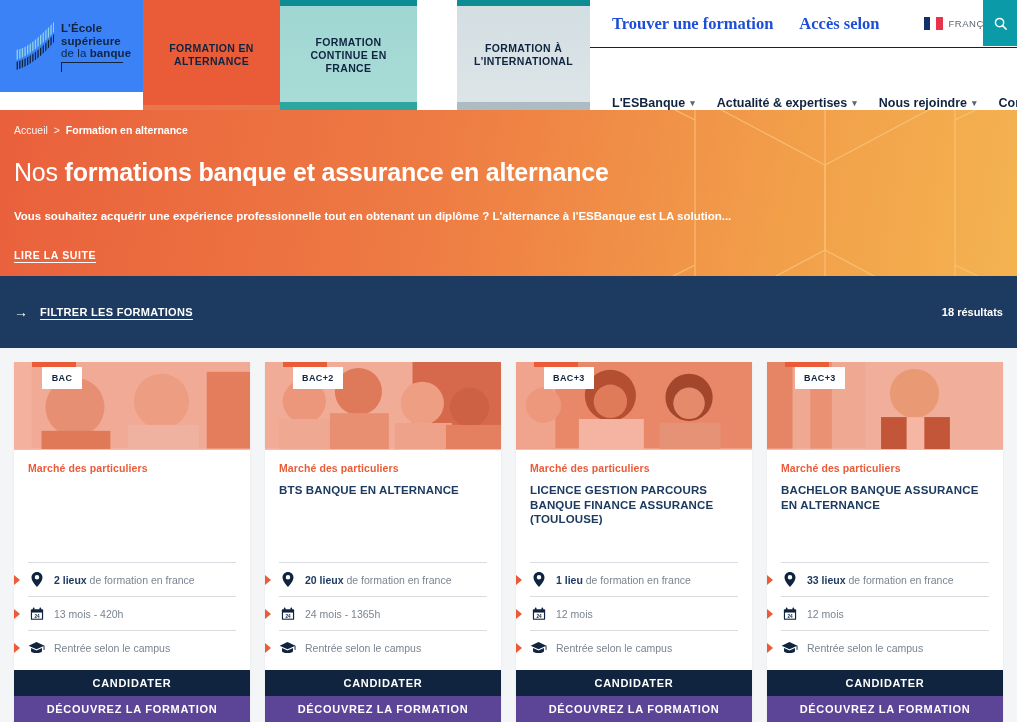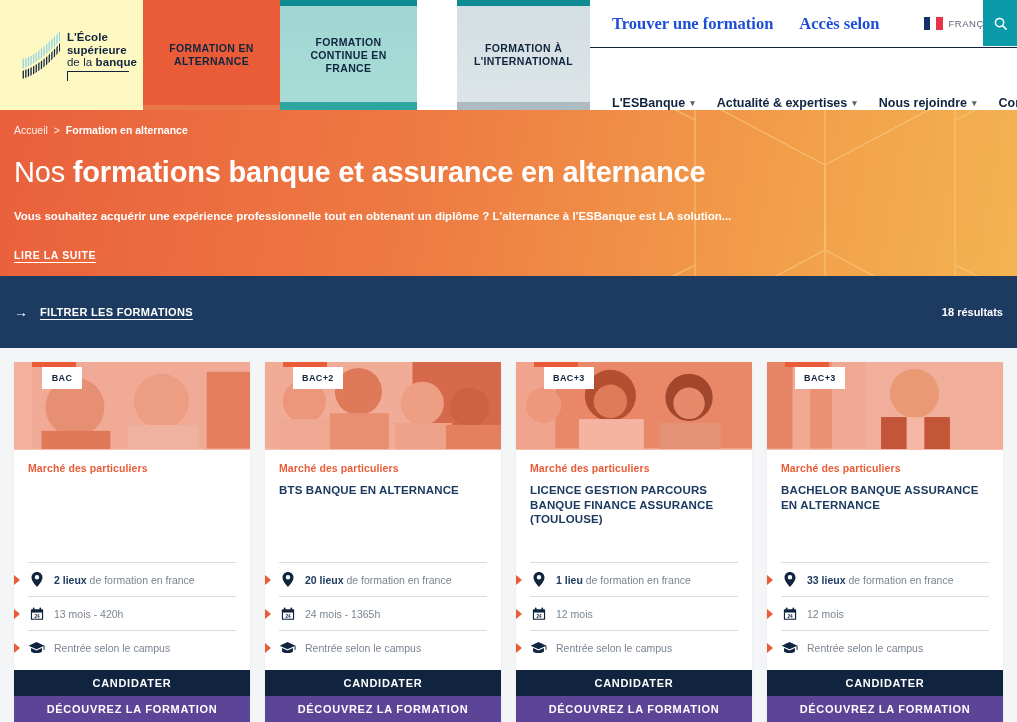--- a/index.html
+++ b/index.html
@@ -6,22 +6,22 @@
   html, body {
     width:1017px; height:722px;
     font-family:"Liberation Sans", sans-serif;
     background:#ffffff; overflow:hidden;
   }
 
   
   .topbar { display:flex; height:110px; position:relative; background:#ffffff; }
 
   .logo-zone {
-    width:143px; height:110px; background:#fef9c3;
-    display:flex; align-items:center; padding-left:14px; flex:none;justify-content:center;
+    width:143px; height:92px; background:#3b82f6;
+    display:flex; align-items:center; padding-left:14px; flex:none;
   }
   .logo { display:flex; align-items:flex-start; gap:5px; }
   .logo-mark { width:42px; height:52px; position:relative; flex:none; }
   .logo-text { padding-top:2px; }
   .logo-l1, .logo-l2, .logo-l3 {
     font-size:11.5px; line-height:12.6px; color:#10243f; letter-spacing:.1px;
     white-space:nowrap;
   }
   .logo-l1 { font-weight:bold; }
   .logo-l2 { font-weight:bold; }
@@ -99,21 +99,21 @@
     position:relative; height:166px; overflow:hidden;
     background:linear-gradient(100deg,#e9603c 0%,#ee7b43 42%,#f2a04a 78%,#f4b351 100%);
     padding:14px 0 0 14px; color:#fff;
   }
   .hero-pattern { position:absolute; inset:0; pointer-events:none; }
   .crumb { font-size:10.5px; margin-bottom:20px; position:relative; z-index:2; }
   .crumb a { color:#fff; opacity:.92; cursor:pointer; }
   .crumb .sep { opacity:.92; margin:0 3px; }
   .crumb .cur { font-weight:bold; }
   .hero-title {
-    font-size:29px; line-height:33px; font-weight:normal;
+    font-size:25px; line-height:33px; font-weight:normal;
     letter-spacing:-.2px; position:relative; z-index:2; margin-bottom:20px;
   }
   .hero-title b { font-weight:bold; }
   .hero-sub {
     font-size:11.5px; font-weight:bold; line-height:15px;
     position:relative; z-index:2; margin-bottom:21px;
   }
   .hero-link {
     font-size:10.5px; font-weight:bold; letter-spacing:.6px;
     text-decoration:underline; text-underline-offset:3px;

